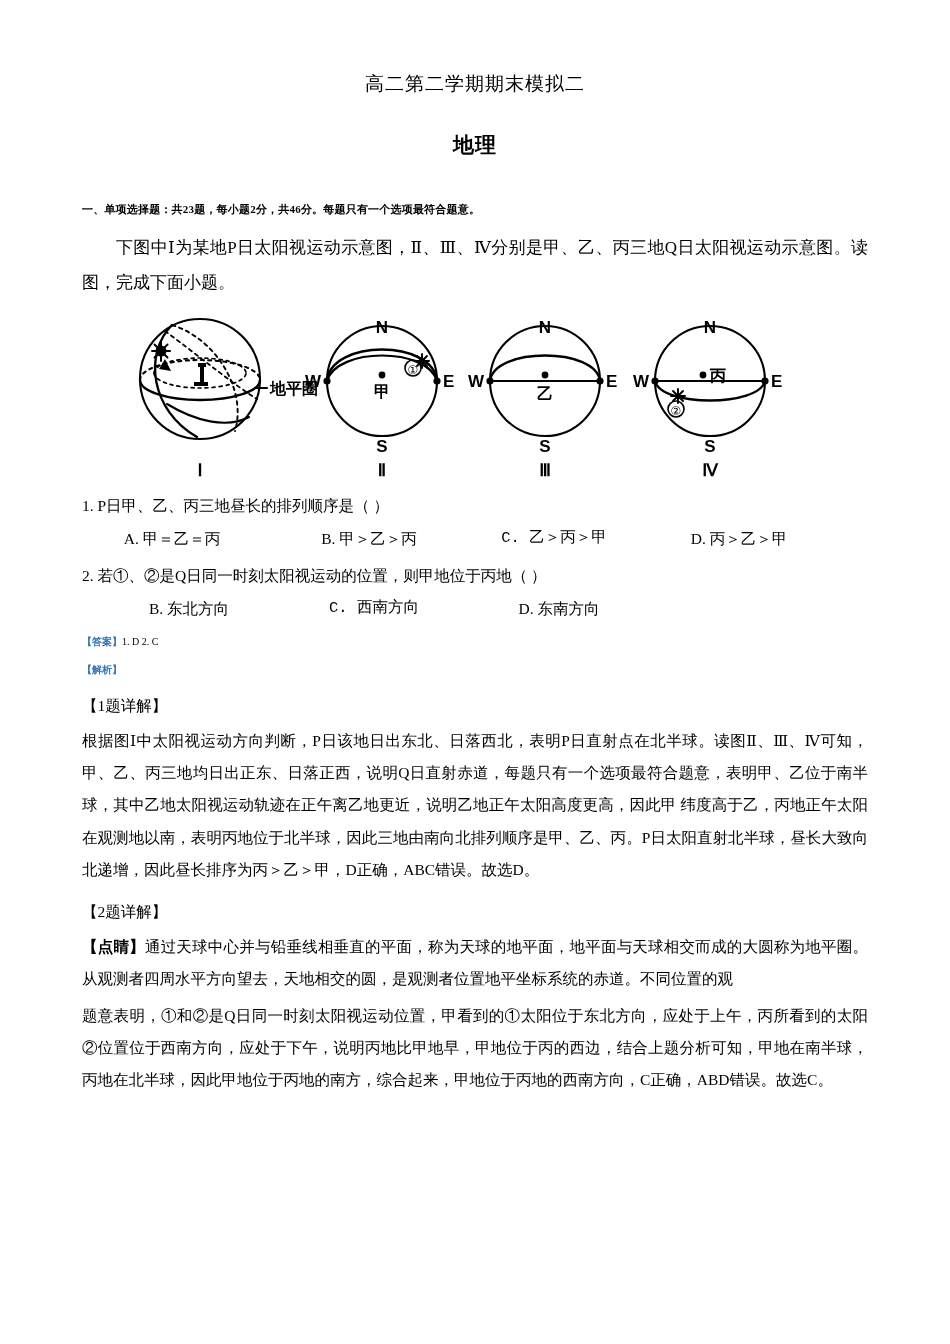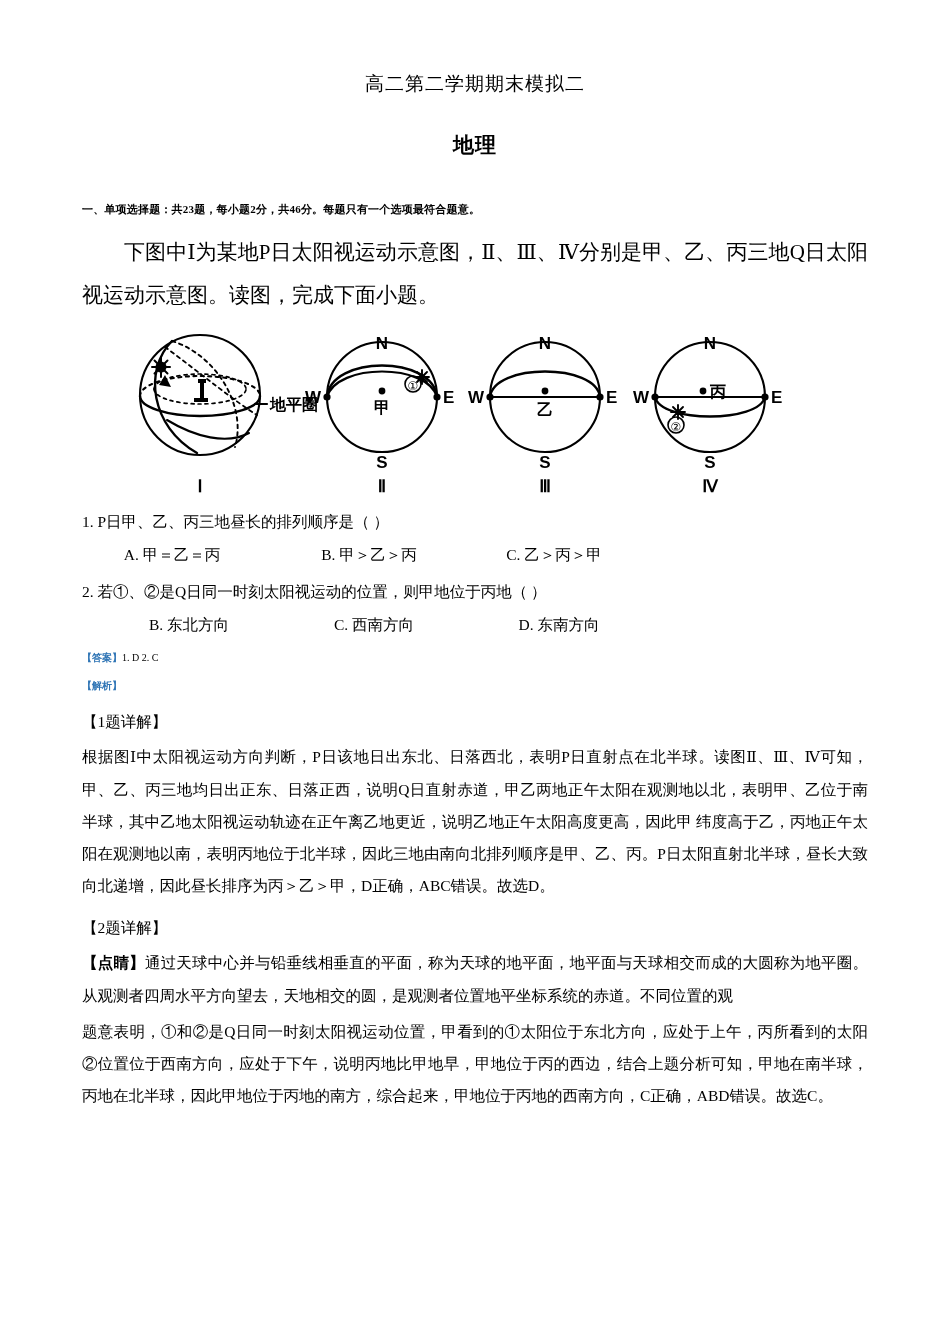--- a/index.html
+++ b/index.html
@@ -38,21 +38,21 @@
     letter-spacing: 1px;
   }
   .section-heading {
     font-size: 11px;
     font-weight: bold;
     margin-top: 42px;
     line-height: 1.5;
     letter-spacing: 0.2px;
   }
   .intro {
-    font-size: 21px;
+    font-size: 17px;
     line-height: 2.05;
     margin-top: 14px;
     text-align: justify;
     text-indent: 2em;
   }
   .figure-wrap {
     margin-top: 8px;
     width: 100%;
     display: flex;
     justify-content: center;
@@ -65,21 +65,21 @@
   .opts {
     display: flex;
     font-size: 15.5px;
     line-height: 2.0;
     margin-top: 2px;
     text-align: center;
   }
   .opts > span { display: block; }
   .opt-a { width: 180px; }
   .opt-b { width: 180px; margin-left: 17px; }
-  .opt-c { width: 190px; }
+  .opt-c { width: 190px; font-family: Liberation Mono, monospace; }
   .opt-d { width: 180px; }
   .answer-line {
     font-size: 10px;
     line-height: 2.0;
     margin-top: 8px;
   }
   .tag-blue {
     color: #2E74B5;
     font-weight: bold;
   }
@@ -224,38 +224,39 @@
 
       </g>
     </svg>
   </div>
 
   <div class="q-line">1. P日甲、乙、丙三地昼长的排列顺序是（    ）</div>
   <div class="opts">
     <span class="opt-a">A. 甲＝乙＝丙</span>
     <span class="opt-b">B. 甲＞乙＞丙</span>
     <span class="opt-c">C. 乙＞丙＞甲</span>
+    <span class="opt-d">D. 丙＞乙＞甲</span>
   </div>
 
   <div class="q-line">2. 若①、②是Q日同一时刻太阳视运动的位置，则甲地位于丙地（    ）</div>
   <div class="opts">
     <span class="opt-b">B. 东北方向</span>
     <span class="opt-c">C. 西南方向</span>
     <span class="opt-d">D. 东南方向</span>
   </div>
 
   <div class="answer-line">
     <span class="tag-blue">【答案】</span><span>1. D    2. C</span>
   </div>
 
   <div class="answer-line">
     <span class="tag-blue">【解析】</span>
   </div>
 
   <div class="sub-head">【1题详解】</div>
-  <div class="para">根据图Ⅰ中太阳视运动方向判断，P日该地日出东北、日落西北，表明P日直射点在北半球。读图Ⅱ、Ⅲ、Ⅳ可知，甲、乙、丙三地均日出正东、日落正西，说明Q日直射赤道，甲乙两地正午太阳在观测地以北，表明甲、乙位于南半球，其中乙地太阳视运动轨迹在正午离乙地更近，说明乙地正午太阳高度更高，因此甲  纬度高于乙，丙地正午太阳在观测地以南，表明丙地位于北半球，因此三地由南向北排列顺序是甲、乙、丙。P日太阳直射北半球，昼长大致向北递增，因此昼长排序为丙＞乙＞甲，D正确，ABC错误。故选D。</div>
+  <div class="para">根据图Ⅰ中太阳视运动方向判断，P日该地日出东北、日落西北，表明P日直射点在北半球。读图Ⅱ、Ⅲ、Ⅳ可知，甲、乙、丙三地均日出正东、日落正西，说明Q日直射赤道，每题只有一个选项最符合题意，表明甲、乙位于南半球，其中乙地太阳视运动轨迹在正午离乙地更近，说明乙地正午太阳高度更高，因此甲  纬度高于乙，丙地正午太阳在观测地以南，表明丙地位于北半球，因此三地由南向北排列顺序是甲、乙、丙。P日太阳直射北半球，昼长大致向北递增，因此昼长排序为丙＞乙＞甲，D正确，ABC错误。故选D。</div>
 
   <div class="sub-head">【2题详解】</div>
   <div class="para"><span class="tag-black">【点睛】</span><span>通过天球中心并与铅垂线相垂直的平面，称为天球的地平面，地平面与天球相交而成的大圆称为地平圈。从观测者四周水平方向望去，天地相交的圆，是观测者位置地平坐标系统的赤道。不同位置的观</span></div>
 
   <div class="para">题意表明，①和②是Q日同一时刻太阳视运动位置，甲看到的①太阳位于东北方向，应处于上午，丙所看到的太阳②位置位于西南方向，应处于下午，说明丙地比甲地早，甲地位于丙的西边，结合上题分析可知，甲地在南半球，丙地在北半球，因此甲地位于丙地的南方，综合起来，甲地位于丙地的西南方向，C正确，ABD错误。故选C。</div>
 
 </div>
 
 </body></html>

